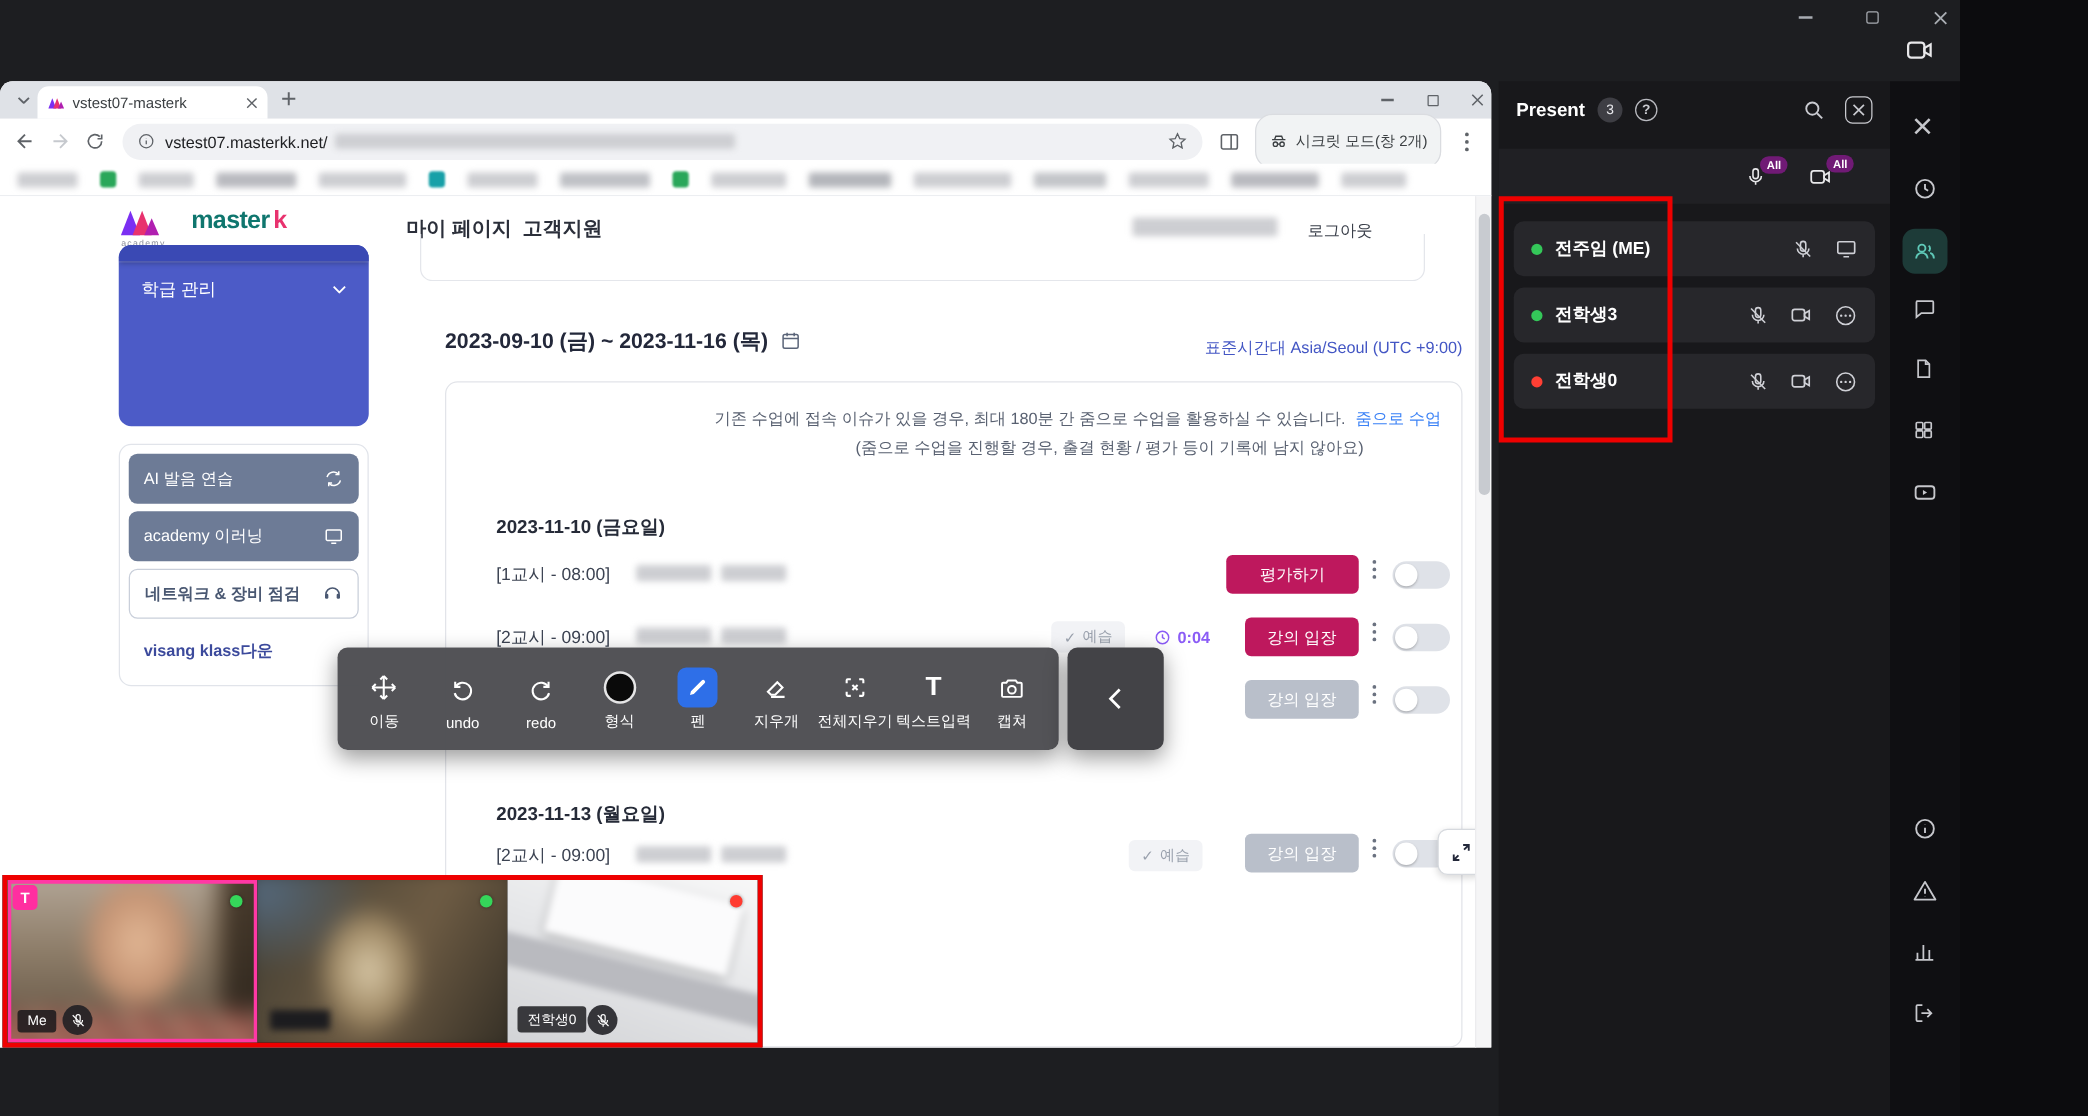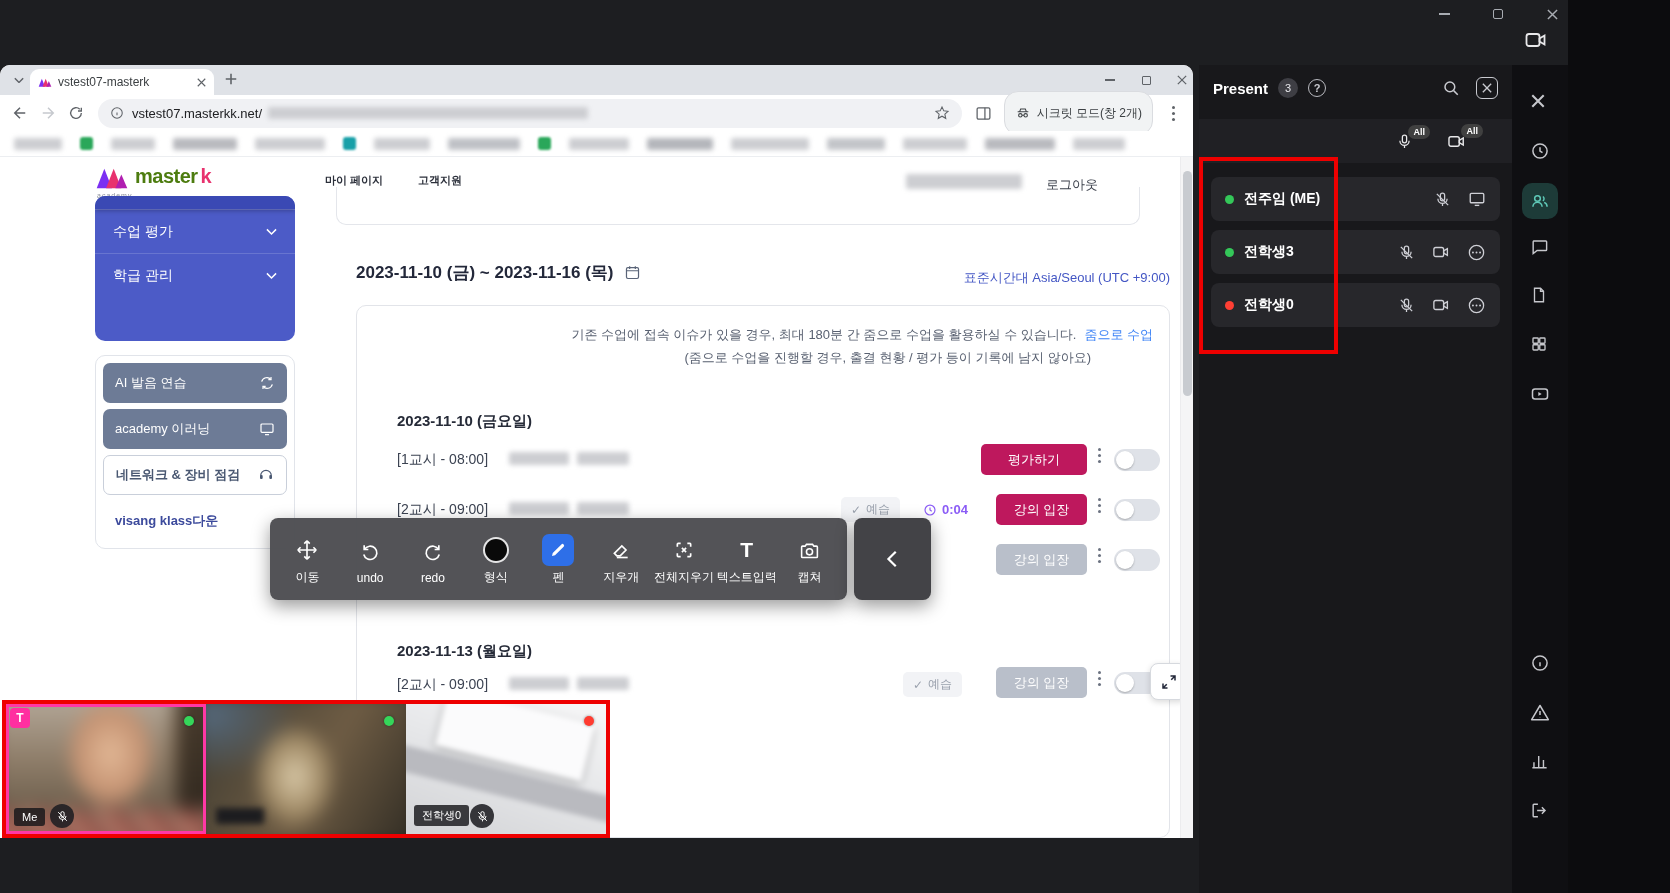--- a/index.html
+++ b/index.html
@@ -41,24 +41,24 @@
   #bookmarks { position:absolute; left:0; top:66px; width:100%; height:26px; background:#fff; display:flex; align-items:center; padding-left:14px; gap:18px; border-bottom:1px solid #eceef1; overflow:hidden; }
   .fav { width:13px; height:13px; border-radius:3px; flex:0 0 auto; filter:blur(1px); }
   .bm { height:12px; flex:0 0 auto; }
 
   #page { position:absolute; left:0; top:92px; width:1180px; height:681px; background:#fff; overflow:hidden; }
   #scrolltrack { position:absolute; right:0; top:92px; width:13px; height:681px; background:#f5f5f6; border-left:1px solid #ececee; }
   #scrollthumb { position:absolute; left:2px; top:14px; width:9px; height:225px; background:#c8cbd0; border-radius:5px; cursor:pointer; }
 
   
   #logo { position:absolute; left:95px; top:8px; display:flex; align-items:flex-start; cursor:pointer; }
-  #logo-word { font-size:20px; font-weight:800; color:#4d7c0f; margin-left:6px; letter-spacing:-0.5px; }
+  #logo-word { font-size:20px; font-weight:800; color:#0f766e; margin-left:24px; letter-spacing:-0.5px; }
   #logo-accent { font-size:20px; font-weight:800; color:#e8326e; margin-left:3px; }
   #logo-sub { position:absolute; left:2px; top:27px; font-size:7px; letter-spacing:1px; color:#8b8f9a; }
-  .topnav { position:absolute; top:16px; font-size:11px; font-weight:600; color:#2b2f3a; cursor:pointer; }
+  .topnav { position:absolute; top:16px; font-size:16px; font-weight:600; color:#2b2f3a; cursor:pointer; }
   #logout { position:absolute; left:1046px; top:19px; font-size:13px; color:#3a3f4a; cursor:pointer; }
 
   
   #side-menu { position:absolute; left:95px; top:39px; width:200px; height:145px; background:#4c5bc7; border-radius:10px; overflow:hidden; }
   #side-menu .cut { height:13px; background:#3a49b4; box-shadow:0 2px 4px rgba(0,0,0,.25); }
   .smi { height:44px; display:flex; align-items:center; justify-content:space-between; padding:0 18px; color:#fff; font-size:14px; border-top:1px solid rgba(255,255,255,.16); cursor:pointer; }
 
   #side-tools { position:absolute; left:95px; top:198px; width:200px; background:#fff; border:1px solid #e1e4ea; border-radius:10px; padding:7px; }
   .tool { height:40px; border-radius:7px; display:flex; align-items:center; justify-content:space-between; padding:0 12px; font-size:13px; margin-bottom:6px; cursor:pointer; }
   .tool:last-child { margin-bottom:0; }
@@ -97,21 +97,21 @@
 
   
   #panel { position:absolute; left:1199px; top:65px; width:313px; height:828px; background:#18181b; z-index:20; }
   #panel-head { height:46px; display:flex; align-items:center; padding:0 14px; }
   #panel-title { font-size:15px; font-weight:700; color:#fff; }
   #panel-count { width:20px; height:20px; border-radius:50%; background:#3e3e44; color:#e8e8ec; font-size:11px; display:flex; align-items:center; justify-content:center; margin-left:10px; }
   #panel-help { width:18px; height:18px; border-radius:50%; border:1.5px solid #b9bac0; color:#c9cad0; font-size:11px; font-weight:700; display:flex; align-items:center; justify-content:center; margin-left:10px; cursor:pointer; }
   #panel-close { width:22px; height:22px; border:1.5px solid #c9cad0; border-radius:6px; display:flex; align-items:center; justify-content:center; color:#c9cad0; cursor:pointer; }
   #panel-ctrl { height:44px; margin:8px 0 14px; background:#202024; display:flex; align-items:center; justify-content:flex-end; gap:34px; padding-right:46px; }
   .allwrap { position:relative; color:#e8e8ea; cursor:pointer; }
-  .badge-all { position:absolute; top:-8px; right:-17px; background:#404040; color:#fff; font-size:9px; font-weight:700; border-radius:8px; padding:2px 5px; }
+  .badge-all { position:absolute; top:-8px; right:-17px; background:#701a75; color:#fff; font-size:9px; font-weight:700; border-radius:8px; padding:2px 5px; }
   .prow { height:44px; background:#27272b; border-radius:8px; display:flex; align-items:center; margin:0 12px 9px 12px; padding:0 14px; cursor:pointer; }
   .pdot { width:9px; height:9px; border-radius:50%; flex:0 0 auto; }
   .pname { margin-left:10px; font-size:14px; font-weight:700; color:#fff; flex:1; white-space:nowrap; }
   .picons { display:flex; align-items:center; gap:17px; color:#cfd0d6; }
   #panel-redbox { position:absolute; left:0; top:92px; width:139px; height:197px; border:4px solid #ee0000; z-index:30; pointer-events:none; }
 
   
   #rail { position:absolute; left:1512px; top:65px; width:56px; height:828px; background:#0f0f12; z-index:20; }
   .rail-ic { position:absolute; left:18px; color:#c6c7cc; cursor:pointer; }
   #rail-people { position:absolute; left:10px; top:118px; width:36px; height:36px; background:#1d3b38; border-radius:10px; display:flex; align-items:center; justify-content:center; color:#5fc9b8; cursor:pointer; }
@@ -275,26 +275,20 @@
         <span id="logo-accent">k</span>
       </div>
       <span class="topnav" style="left:325px;">마이 페이지</span>
       <span class="topnav" style="left:418px;">고객지원</span>
       <span class="blur" style="position:absolute;left:906px;top:17px;width:116px;height:15px;"></span>
       <span id="logout">로그아웃</span>
 
       <div id="side-menu">
         <div class="cut"></div>
         <div class="smi">
-          <span>수업 평가</span>
-          <svg viewBox="0 0 12 8" width="11">
-              <path d="M1 1.5 6 6.5 11 1.5" fill="none" stroke="#fff" stroke-width="1.6"></path>
-            </svg>
-        </div>
-        <div class="smi">
           <span>학급 관리</span>
           <svg viewBox="0 0 12 8" width="11">
               <path d="M1 1.5 6 6.5 11 1.5" fill="none" stroke="#fff" stroke-width="1.6"></path>
             </svg>
         </div>
       </div>
 
       <div id="side-tools">
         <div class="tool slate">
           <span>AI 발음 연습</span>
@@ -319,21 +313,21 @@
             </svg>
         </div>
         <div class="tool plain">
           <span>visang klass다운</span>
         </div>
       </div>
 
       <div id="card-sliver"></div>
 
       <div id="date-heading">
-        <span>2023-11-10 (금) ~ 2023-11-16 (목)</span>
+        <span>2023-09-10 (금) ~ 2023-11-16 (목)</span>
         <svg viewBox="0 0 24 24" width="17" style="margin-left:10px;color:#5a6478;">
             <rect x="3.5" y="5" width="17" height="15.5" rx="2" fill="none" stroke="currentColor" stroke-width="1.7"></rect>
             <path d="M3.5 9.5h17M8 3v4M16 3v4" stroke="currentColor" stroke-width="1.7"></path>
           </svg>
       </div>
       <div id="timezone">표준시간대 Asia/Seoul (UTC +9:00)</div>
 
       <div id="main-card">
         <div class="notice1">
           <span>기존 수업에 접속 이슈가 있을 경우, 최대 180분 간 줌으로 수업을 활용하실 수 있습니다.</span>

